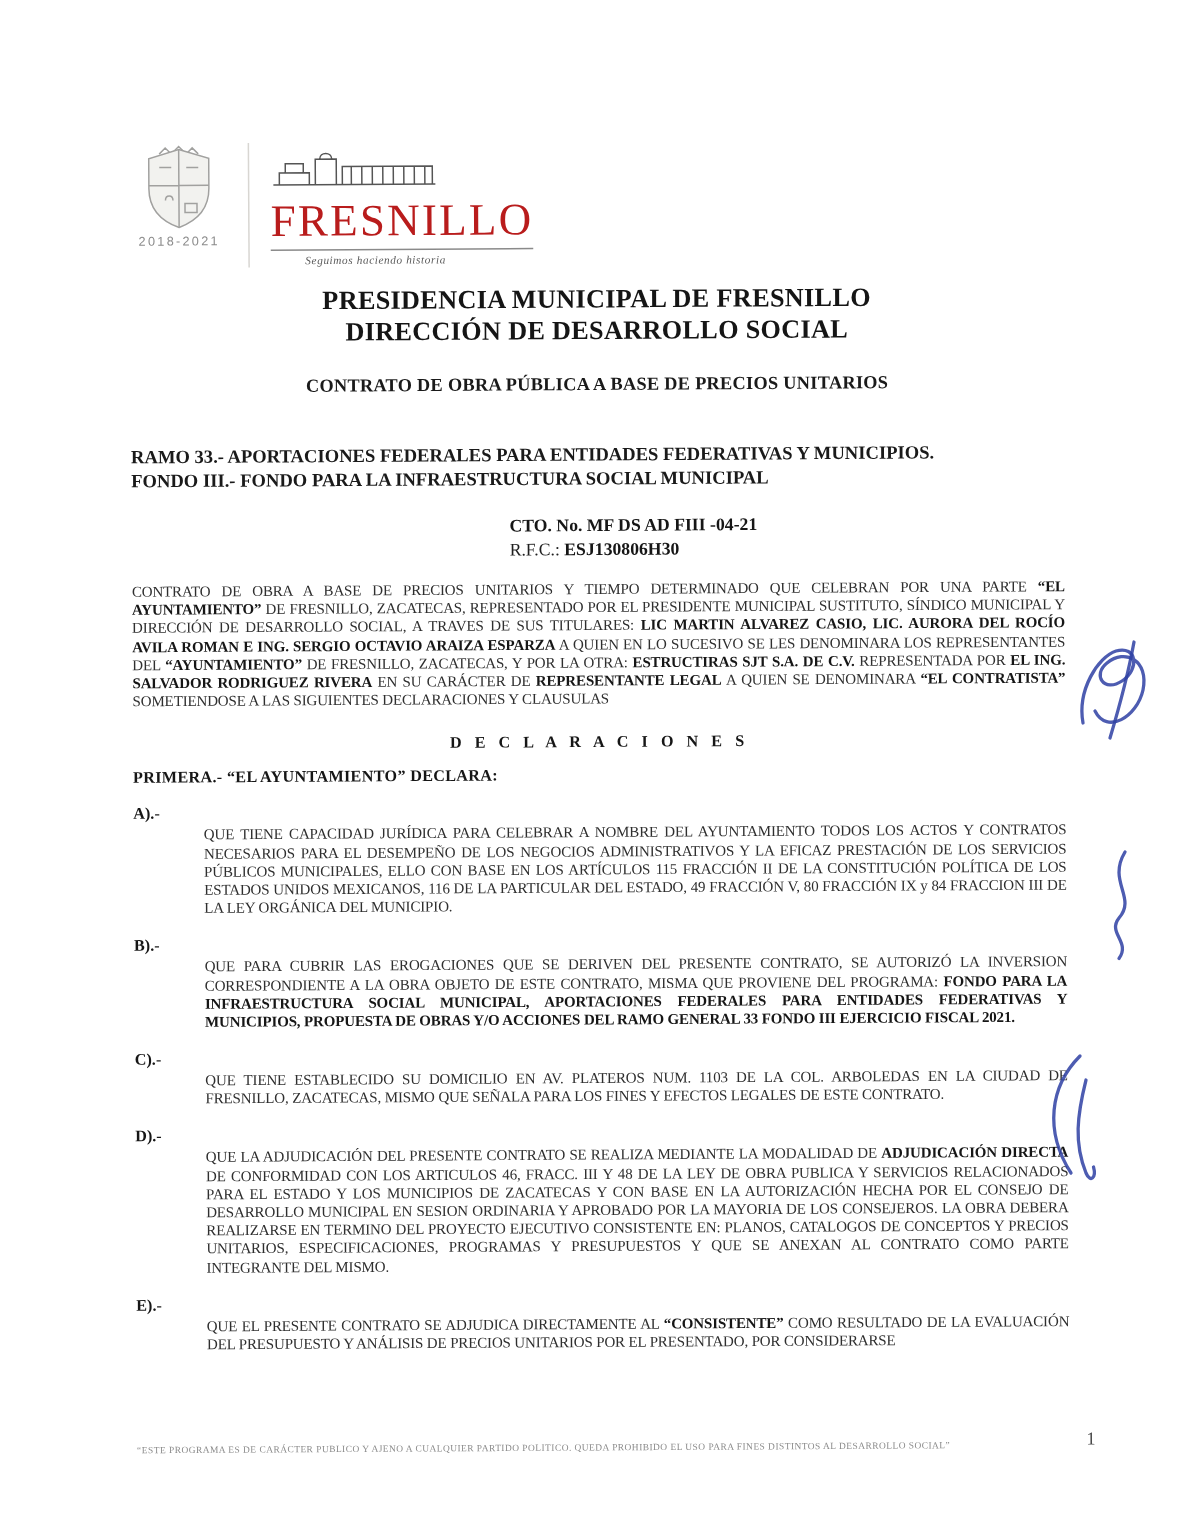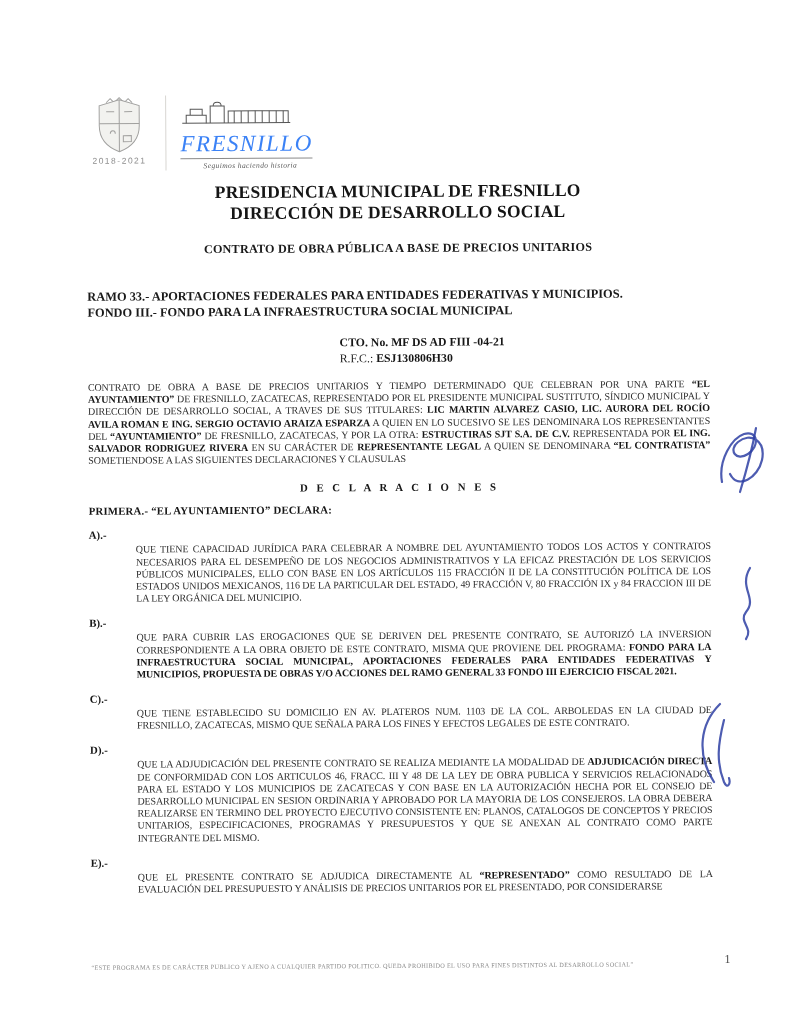--- a/index.html
+++ b/index.html
@@ -9,21 +9,21 @@
   }
   .scan { position:absolute; inset:0; transform:rotate(-0.35deg); transform-origin:50% 40%; }
   .content { padding:0 75px 0 88px; }
 
   
   .logo-row { display:flex; align-items:flex-start; padding-top:94px; }
   .crest { width:66px; text-align:center; opacity:0.8; }
   .crest svg { display:block; margin:0 auto; }
   .crest-years { font-family:"Liberation Sans", sans-serif; font-size:8.5px; color:#6f6f6f; letter-spacing:1.5px; margin-top:2px; }
   .fresnillo { margin-left:13px; padding-left:14px; border-left:1px solid #d8d6d2; padding-top:2px; }
-  .fres-name { font-size:23px; letter-spacing:1.5px; color:#3b82f6; line-height:1; margin-top:3px; border-bottom:1px solid #8a8a8a; padding-bottom:3px;font-style:italic; }
+  .fres-name { font-size:30px; letter-spacing:1.5px; color:#b91c1c; line-height:1; margin-top:3px; border-bottom:1px solid #8a8a8a; padding-bottom:3px; }
   .fres-tag { font-size:7.5px; font-style:italic; color:#5a5a5a; margin-top:2px; letter-spacing:0.4px;margin-left:23px; }
 
   
   .title { text-align:center; font-weight:bold; font-size:17.5px; letter-spacing:0.2px; margin-top:12px; color:#151515; }
   .title div { line-height:1.22; }
   .subtitle { text-align:center; font-weight:bold; font-size:12.2px; margin-top:17px; letter-spacing:0.2px; color:#1a1a1a; }
   .ramo { margin-top:32px; font-weight:bold; font-size:12.4px; line-height:1.28; color:#1a1a1a; }
   .ref { margin-top:16px; margin-left:252px; font-size:11.8px; line-height:1.3; color:#1f1f1f; }
 
   
@@ -113,21 +113,21 @@
         <div class="clause">
           <div class="clause-label">C).-</div>
           <p class="body clause-text"><span>QUE TIENE ESTABLECIDO SU DOMICILIO EN AV. PLATEROS NUM. 1103 DE LA COL. ARBOLEDAS EN LA CIUDAD DE FRESNILLO, ZACATECAS, MISMO QUE SEÑALA PARA LOS FINES Y EFECTOS LEGALES DE ESTE CONTRATO.</span></p>
         </div>
         <div class="clause">
           <div class="clause-label">D).-</div>
           <p class="body clause-text"><span>QUE LA ADJUDICACIÓN DEL PRESENTE CONTRATO SE REALIZA MEDIANTE LA MODALIDAD DE </span><span class="b">ADJUDICACIÓN DIRECTA</span><span> DE CONFORMIDAD CON LOS ARTICULOS 46, FRACC. III Y 48 DE LA LEY DE OBRA PUBLICA Y SERVICIOS RELACIONADOS PARA EL ESTADO Y LOS MUNICIPIOS DE ZACATECAS Y CON BASE EN LA AUTORIZACIÓN HECHA POR EL CONSEJO DE DESARROLLO MUNICIPAL EN SESION ORDINARIA Y APROBADO POR LA MAYORIA DE LOS CONSEJEROS. LA OBRA DEBERA REALIZARSE EN TERMINO DEL PROYECTO EJECUTIVO CONSISTENTE EN: PLANOS, CATALOGOS DE CONCEPTOS Y PRECIOS UNITARIOS, ESPECIFICACIONES, PROGRAMAS Y PRESUPUESTOS Y QUE SE ANEXAN AL CONTRATO COMO PARTE INTEGRANTE DEL MISMO.</span></p>
         </div>
         <div class="clause">
           <div class="clause-label">E).-</div>
-          <p class="body clause-text"><span>QUE EL PRESENTE CONTRATO SE ADJUDICA DIRECTAMENTE AL </span><span class="b">“REPRESENTADO”</span><span> COMO RESULTADO DE LA EVALUACIÓN DEL PRESUPUESTO Y ANÁLISIS DE PRECIOS UNITARIOS POR EL PRESENTADO, POR CONSIDERARSE</span></p>
+          <p class="body clause-text"><span>QUE EL PRESENTE CONTRATO SE ADJUDICA DIRECTAMENTE AL </span><span class="b">“CONSISTENTE”</span><span> COMO RESULTADO DE LA EVALUACIÓN DEL PRESUPUESTO Y ANÁLISIS DE PRECIOS UNITARIOS POR EL PRESENTADO, POR CONSIDERARSE</span></p>
         </div>
       </div>
 
     </div>
 
     <div class="footer">
       <div class="footer-text">“ESTE PROGRAMA ES DE CARÁCTER PUBLICO Y AJENO A CUALQUIER PARTIDO POLITICO. QUEDA PROHIBIDO EL USO PARA FINES DISTINTOS AL DESARROLLO SOCIAL”</div>
       <div class="footer-page">1</div>
     </div>
   </div>

